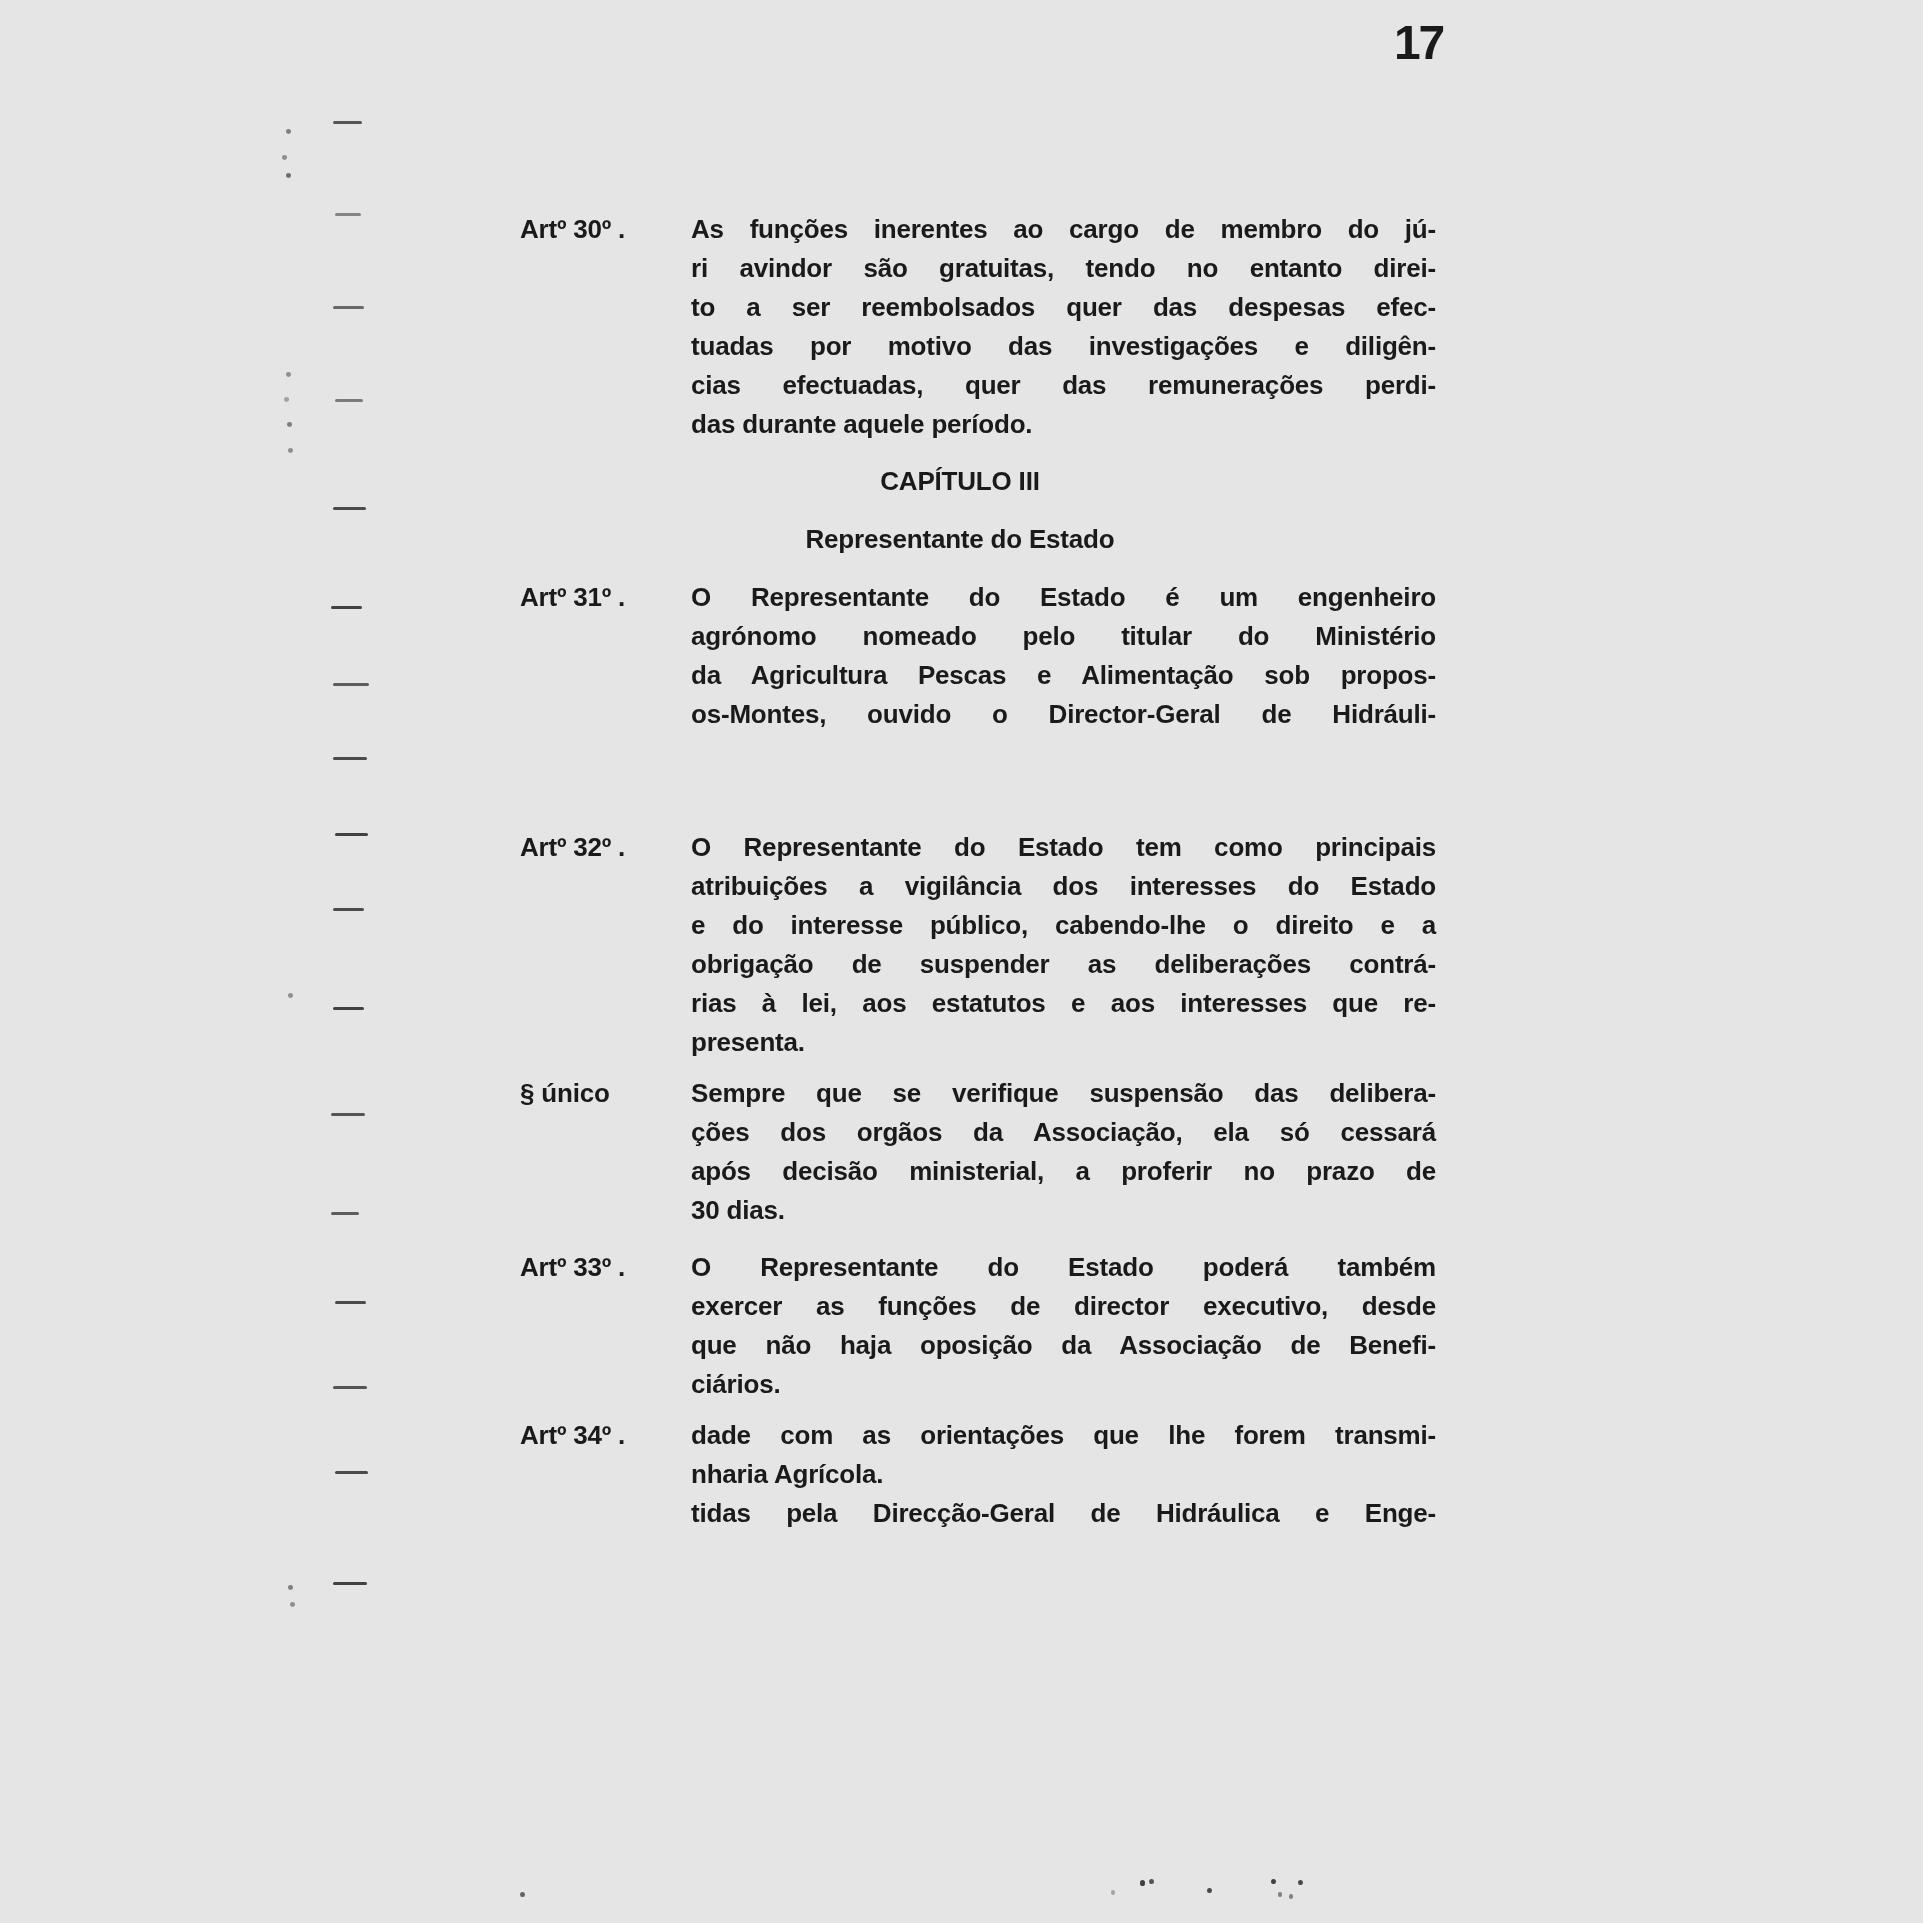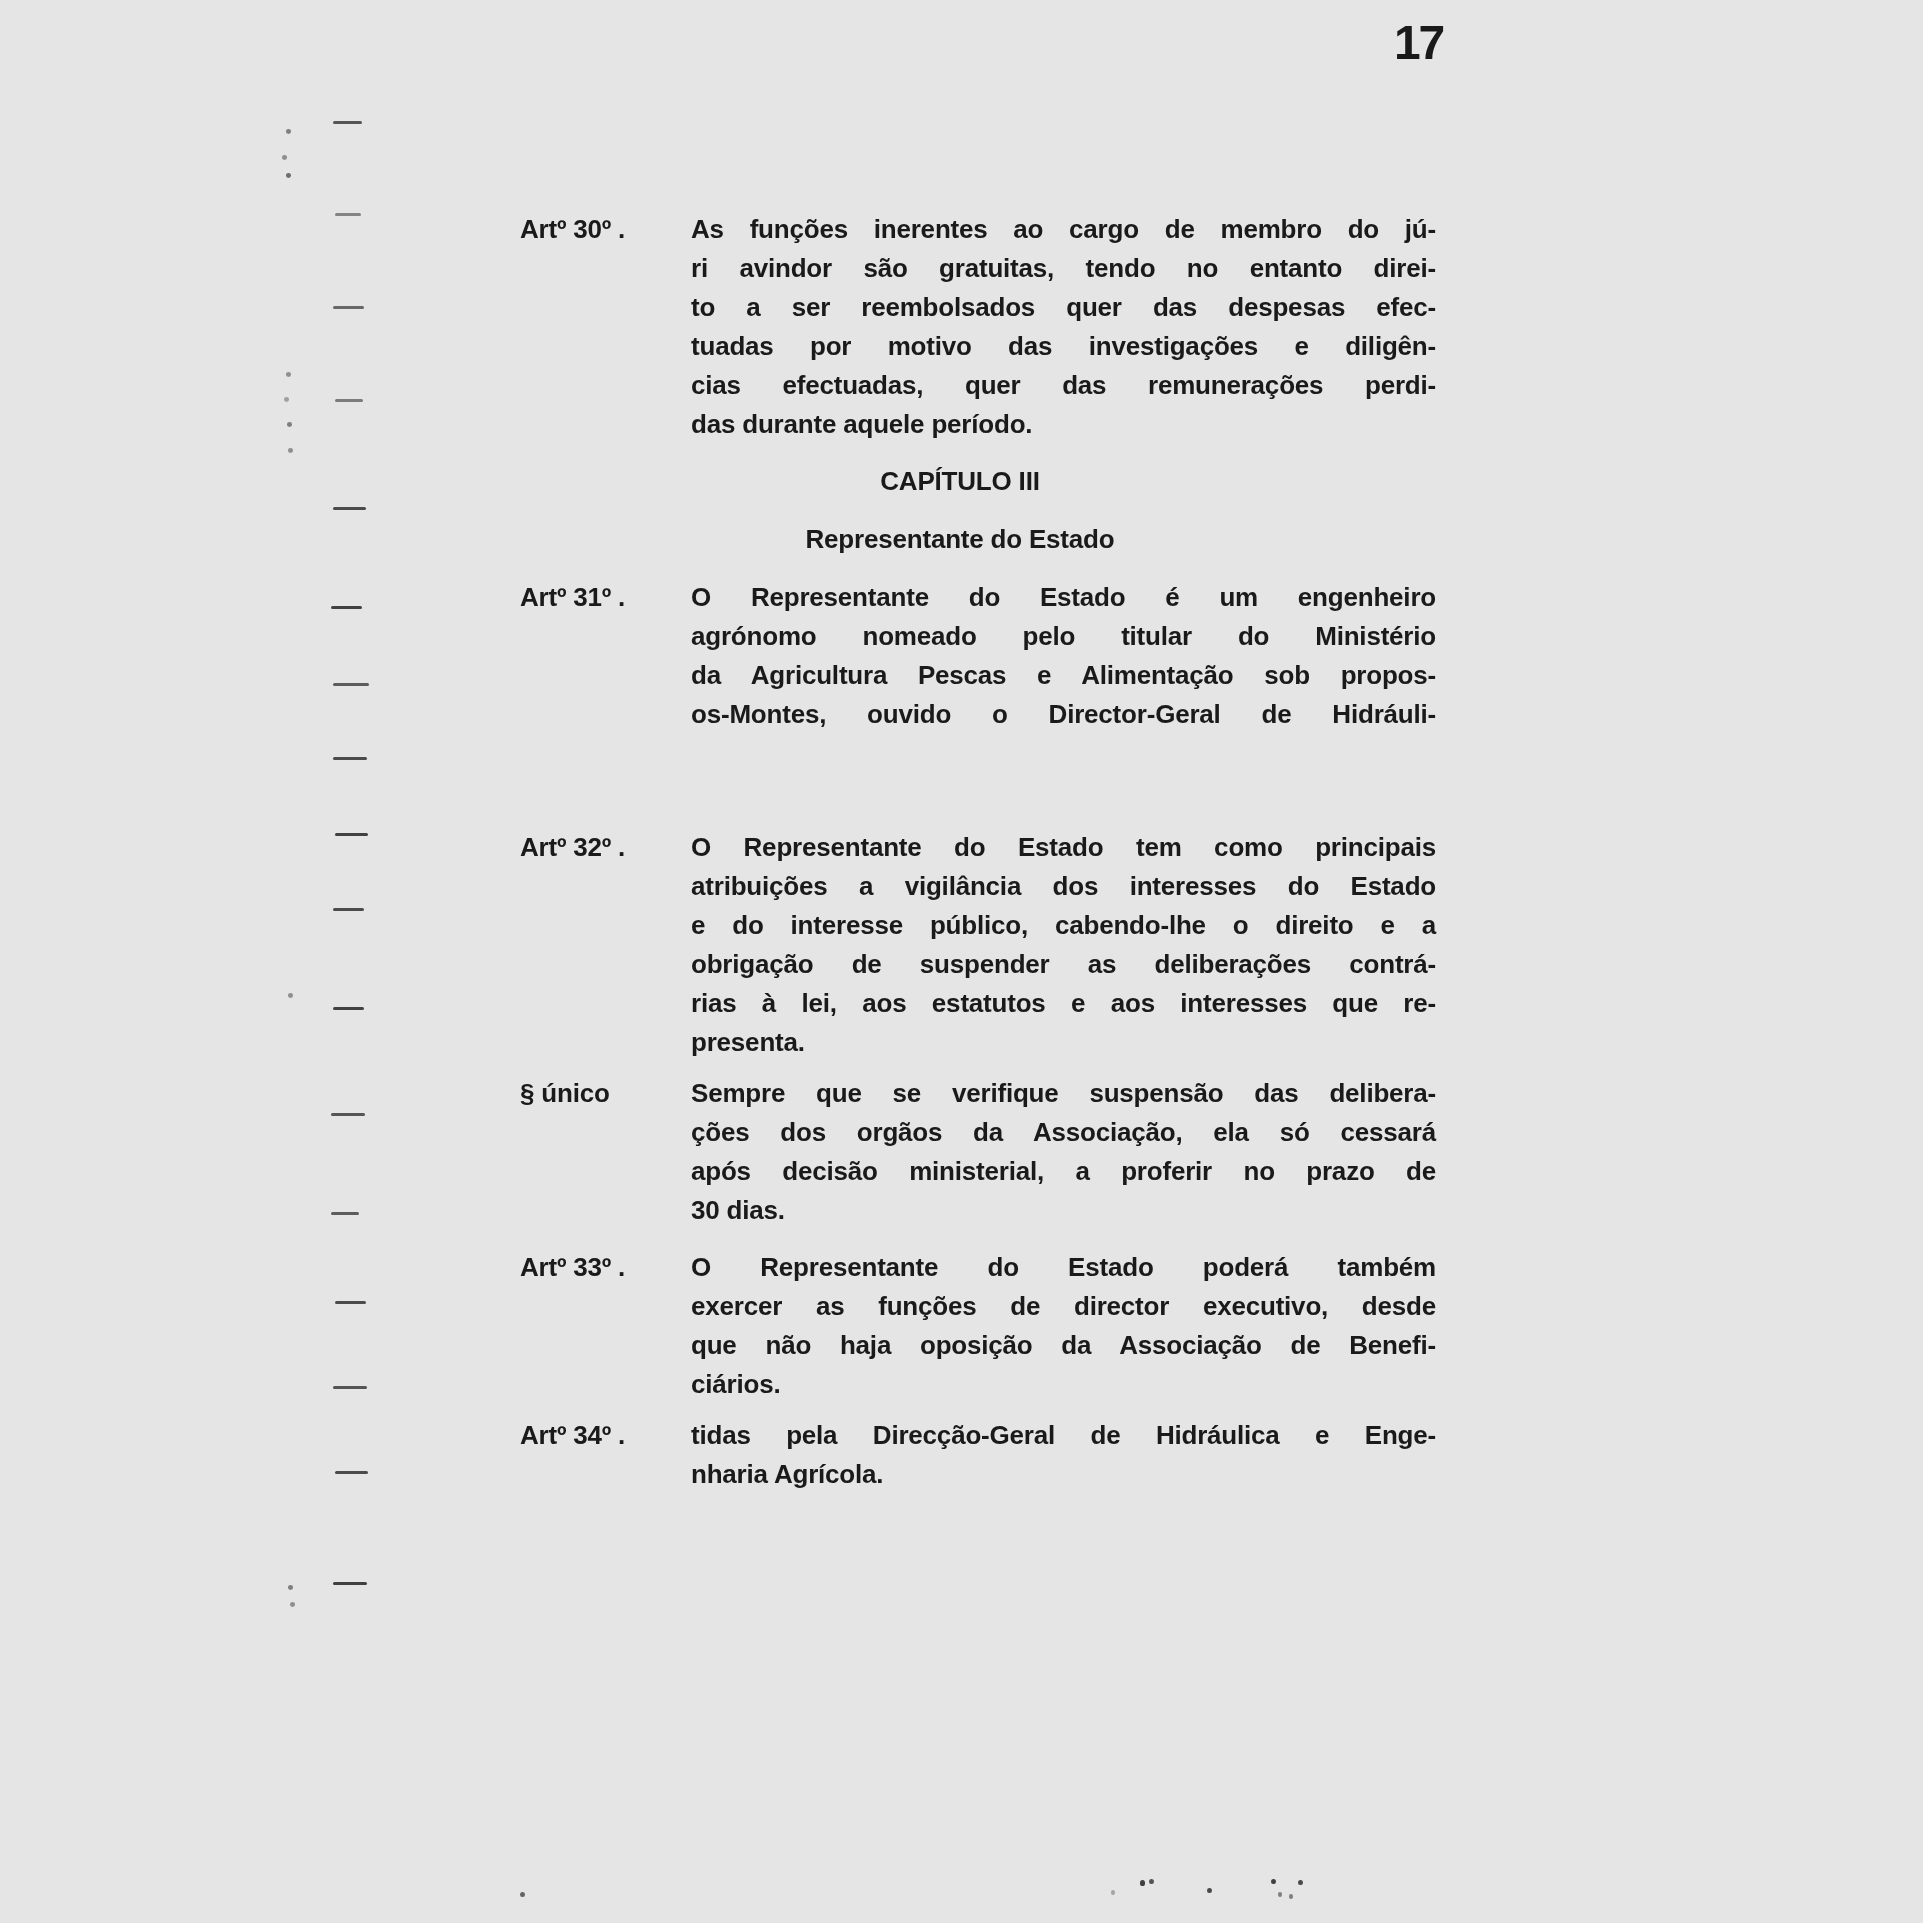--- a/index.html
+++ b/index.html
@@ -90,22 +90,23 @@
         <div class="body">
           <div class="line">O Representante do Estado poderá também</div>
           <div class="line">exercer as funções de director executivo, desde</div>
           <div class="line">que não haja oposição da Associação de Benefi-</div>
           <div class="line last">ciários.</div>
         </div>
       </div>
       <div class="section sec7 article">
         <div class="label">Artº 34º .</div>
         <div class="body">
+          <div class="line">dade com as orientações que lhe forem transmi-</div>
+          <div class="line last">nharia Agrícola.</div>
           <div class="line">tidas pela Direcção-Geral de Hidráulica e Enge-</div>
-          <div class="line last">nharia Agrícola.</div>
         </div>
       </div>
     </div>
   <div>
       <div class="dash" style="left: 333px; top: 121px; width: 29px; opacity: 0.75;"></div>
       <div class="dash" style="left: 335px; top: 213px; width: 26px; opacity: 0.5;"></div>
       <div class="dash" style="left: 333px; top: 306px; width: 31px; opacity: 0.65;"></div>
       <div class="dash" style="left: 335px; top: 399px; width: 28px; opacity: 0.55;"></div>
       <div class="dash" style="left: 333px; top: 507px; width: 33px; opacity: 0.8;"></div>
       <div class="dash" style="left: 331px; top: 606px; width: 31px; opacity: 0.85;"></div>

